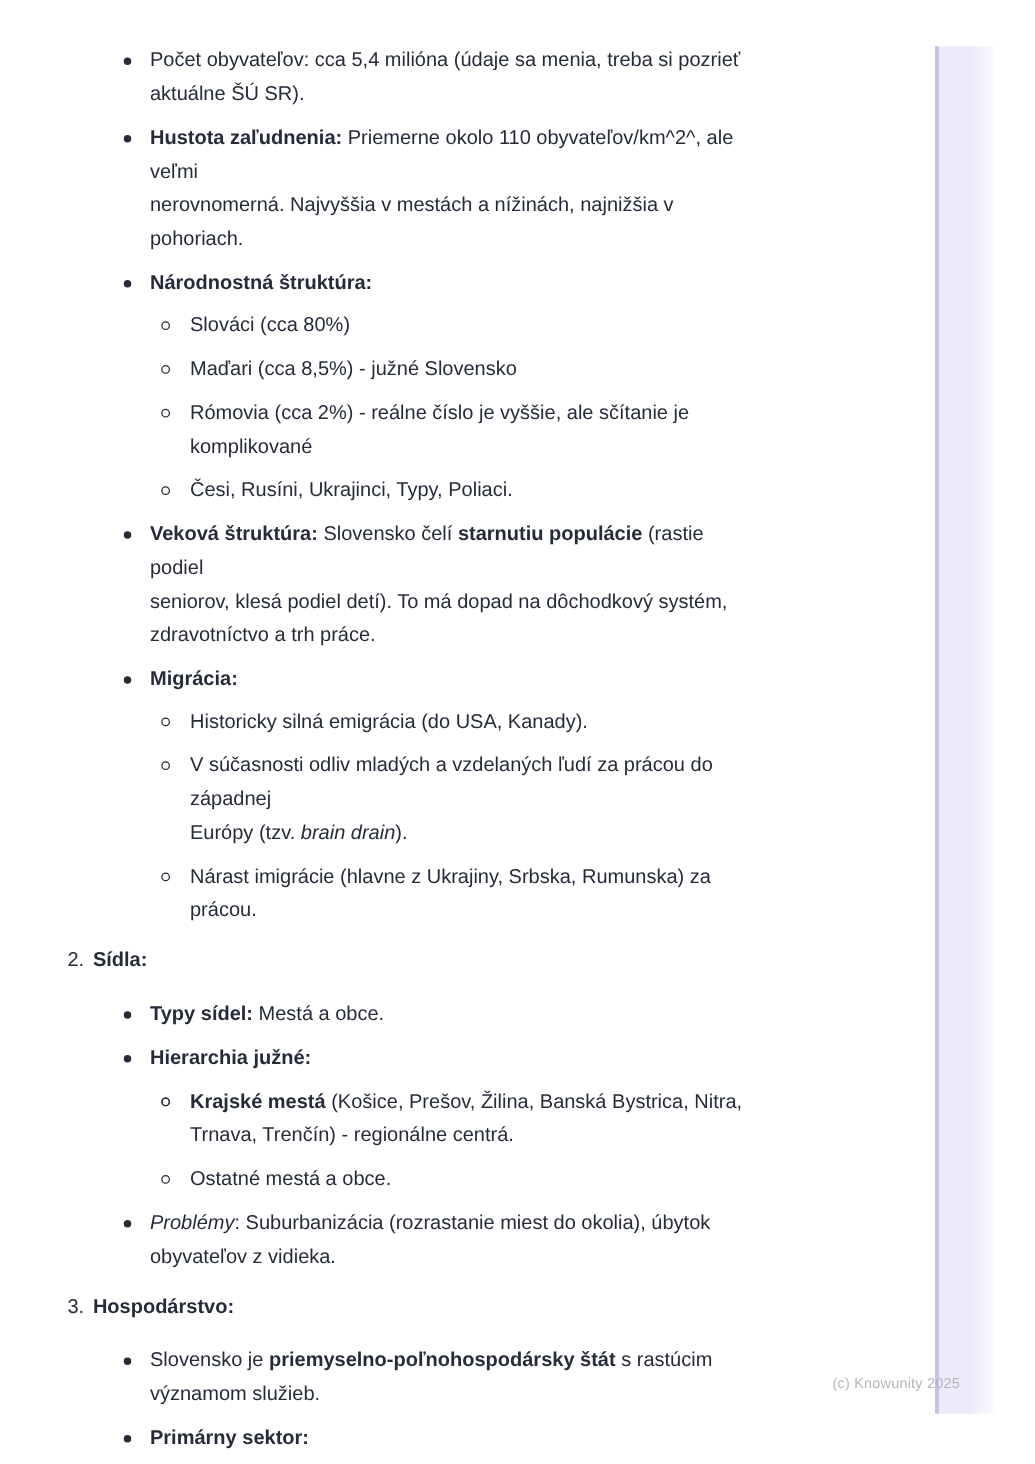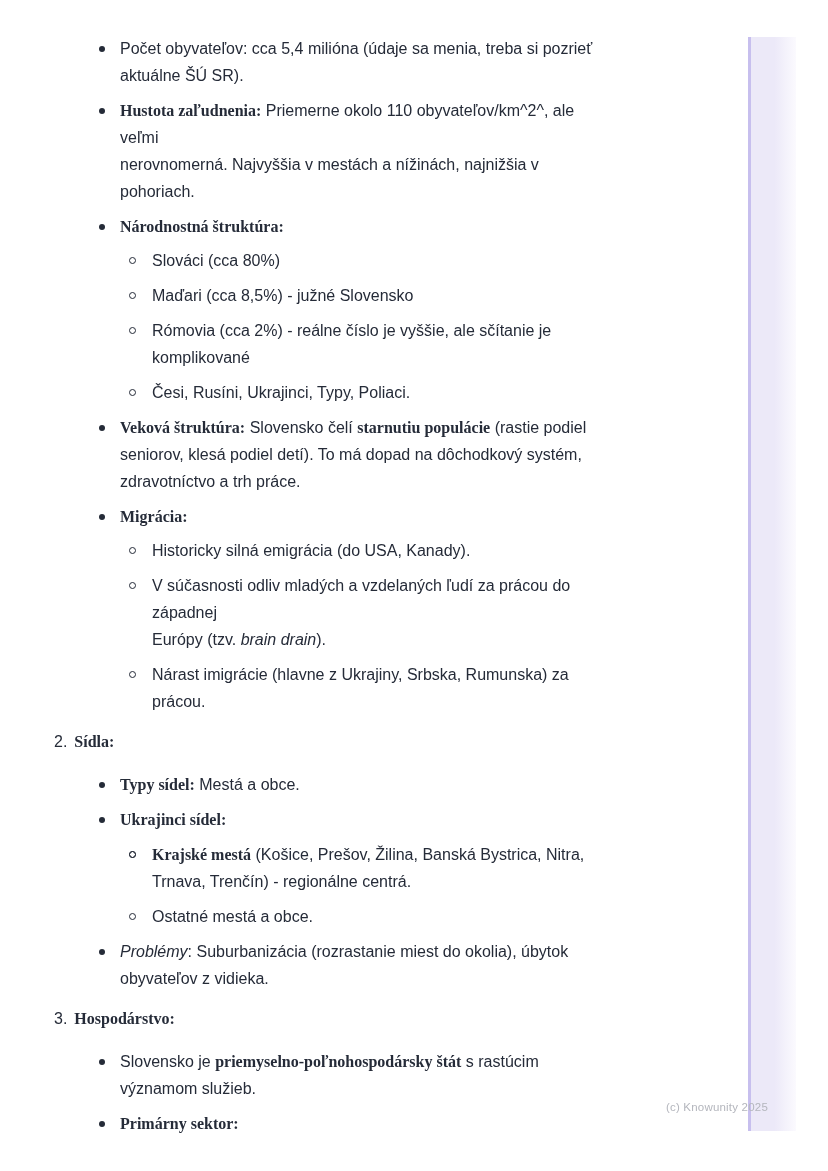--- a/index.html
+++ b/index.html
@@ -17,21 +17,21 @@
   ul.l1{padding-left:120px;}
   ul.l1 > li{margin-bottom:8px;}
   ul.l2{padding-left:32px;margin-top:7px;margin-bottom:6px;}
   ul.l2 > li{margin-bottom:8px;}
   ul.l2 > li:last-child{margin-bottom:0;}
   li{position:relative;}
   .marker{position:absolute;display:block;}
   .dot{left:-21px;top:10.5px;width:6px;height:6px;border-radius:50%;background:var(--text,#252b38);}
   .ring{left:-23px;top:10px;width:5px;height:5px;border-radius:50%;border:1.6px solid var(--text,#252b38);background:transparent;}
   .txt{display:inline;}
-  .b{font-weight:700;font-family:Liberation Serif, serif;}
+  .b{font-weight:700;}
   .i{font-style:italic;}
   .numbered{padding-left:54px;margin:13px 0 16px;}
   .numbered .num{margin-right:7px;}
   .rail{
     position:absolute;left:748px;top:37px;width:48px;height:1094px;z-index:2;
     background:linear-gradient(90deg,
       var(--rail-edge,#c7bfee) 0,var(--rail-edge,#c7bfee) 3px,
       var(--rail-fill,#ece9f8) 3px,var(--rail-fill,#ece9f8) 55%,
       #fbfafe 100%);
   }
@@ -57,21 +57,21 @@
       <li><span class="marker dot"></span><span class="txt"><span class="b">Veková štruktúra:</span><span> Slovensko čelí </span><span class="b">starnutiu populácie</span><span> (rastie podiel</span><br><span>seniorov, klesá podiel detí). To má dopad na dôchodkový systém,</span><br><span>zdravotníctvo a trh práce.</span></span></li>
       <li><span class="marker dot"></span><span class="txt"><span class="b">Migrácia:</span></span><ul class="lst l2">
           <li><span class="marker ring"></span><span class="txt"><span>Historicky silná emigrácia (do USA, Kanady).</span></span></li>
           <li><span class="marker ring"></span><span class="txt"><span>V súčasnosti odliv mladých a vzdelaných ľudí za prácou do západnej</span><br><span>Európy (tzv. </span><span class="i">brain drain</span><span>).</span></span></li>
           <li><span class="marker ring"></span><span class="txt"><span>Nárast imigrácie (hlavne z Ukrajiny, Srbska, Rumunska) za prácou.</span></span></li>
         </ul></li>
     </ul>
     <div class="numbered"><span class="num">2.</span><span class="txt"><span class="b">Sídla:</span></span></div>
     <ul class="lst l1">
       <li><span class="marker dot"></span><span class="txt"><span class="b">Typy sídel:</span><span> Mestá a obce.</span></span></li>
-      <li><span class="marker dot"></span><span class="txt"><span class="b">Ukrajinci sídel:</span></span><ul class="lst l2">
+      <li><span class="marker dot"></span><span class="txt"><span class="b">Hierarchia južné:</span></span><ul class="lst l2">
           <li><span class="marker ring"></span></li>
           <li><span class="marker ring"></span><span class="txt"><span class="b">Krajské mestá</span><span> (Košice, Prešov, Žilina, Banská Bystrica, Nitra,</span><br><span>Trnava, Trenčín) - regionálne centrá.</span></span></li>
           <li><span class="marker ring"></span><span class="txt"><span>Ostatné mestá a obce.</span></span></li>
         </ul></li>
       <li><span class="marker dot"></span><span class="txt"><span class="i">Problémy</span><span>: Suburbanizácia (rozrastanie miest do okolia), úbytok</span><br><span>obyvateľov z vidieka.</span></span></li>
     </ul>
     <div class="numbered"><span class="num">3.</span><span class="txt"><span class="b">Hospodárstvo:</span></span></div>
     <ul class="lst l1">
       <li><span class="marker dot"></span><span class="txt"><span>Slovensko je </span><span class="b">priemyselno-poľnohospodársky štát</span><span> s rastúcim</span><br><span>významom služieb.</span></span></li>
       <li><span class="marker dot"></span><span class="txt"><span class="b">Primárny sektor:</span></span></li>

